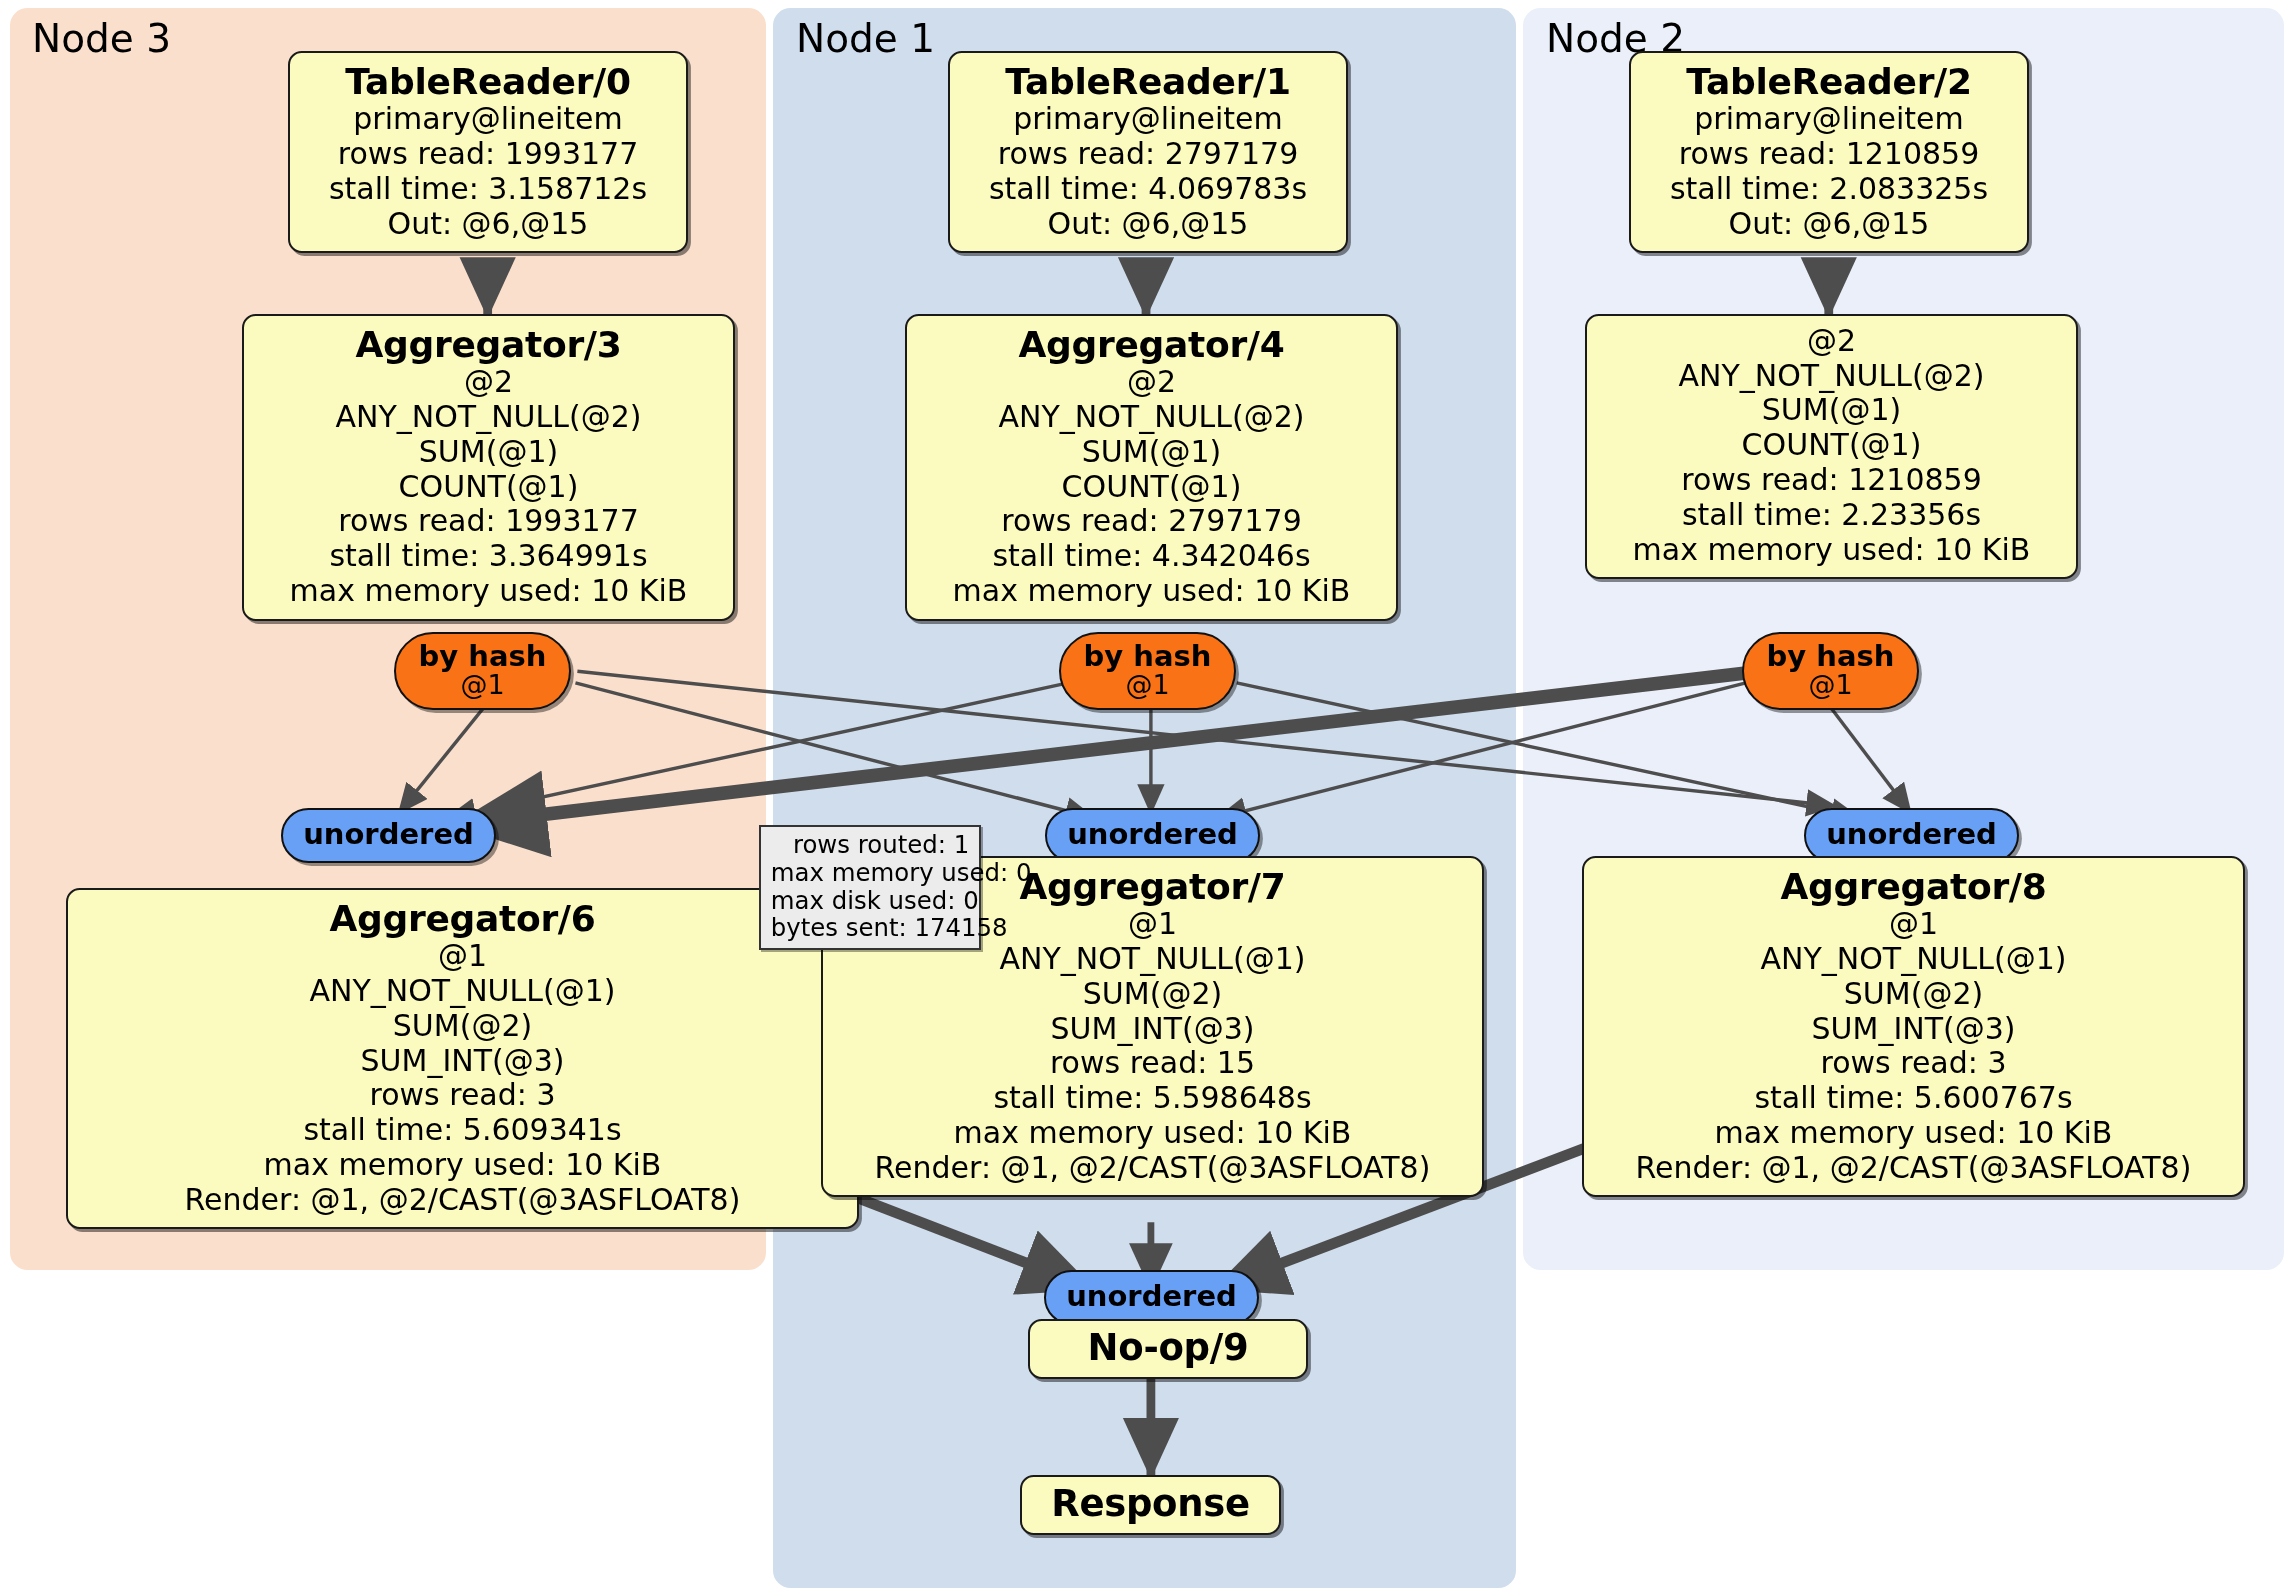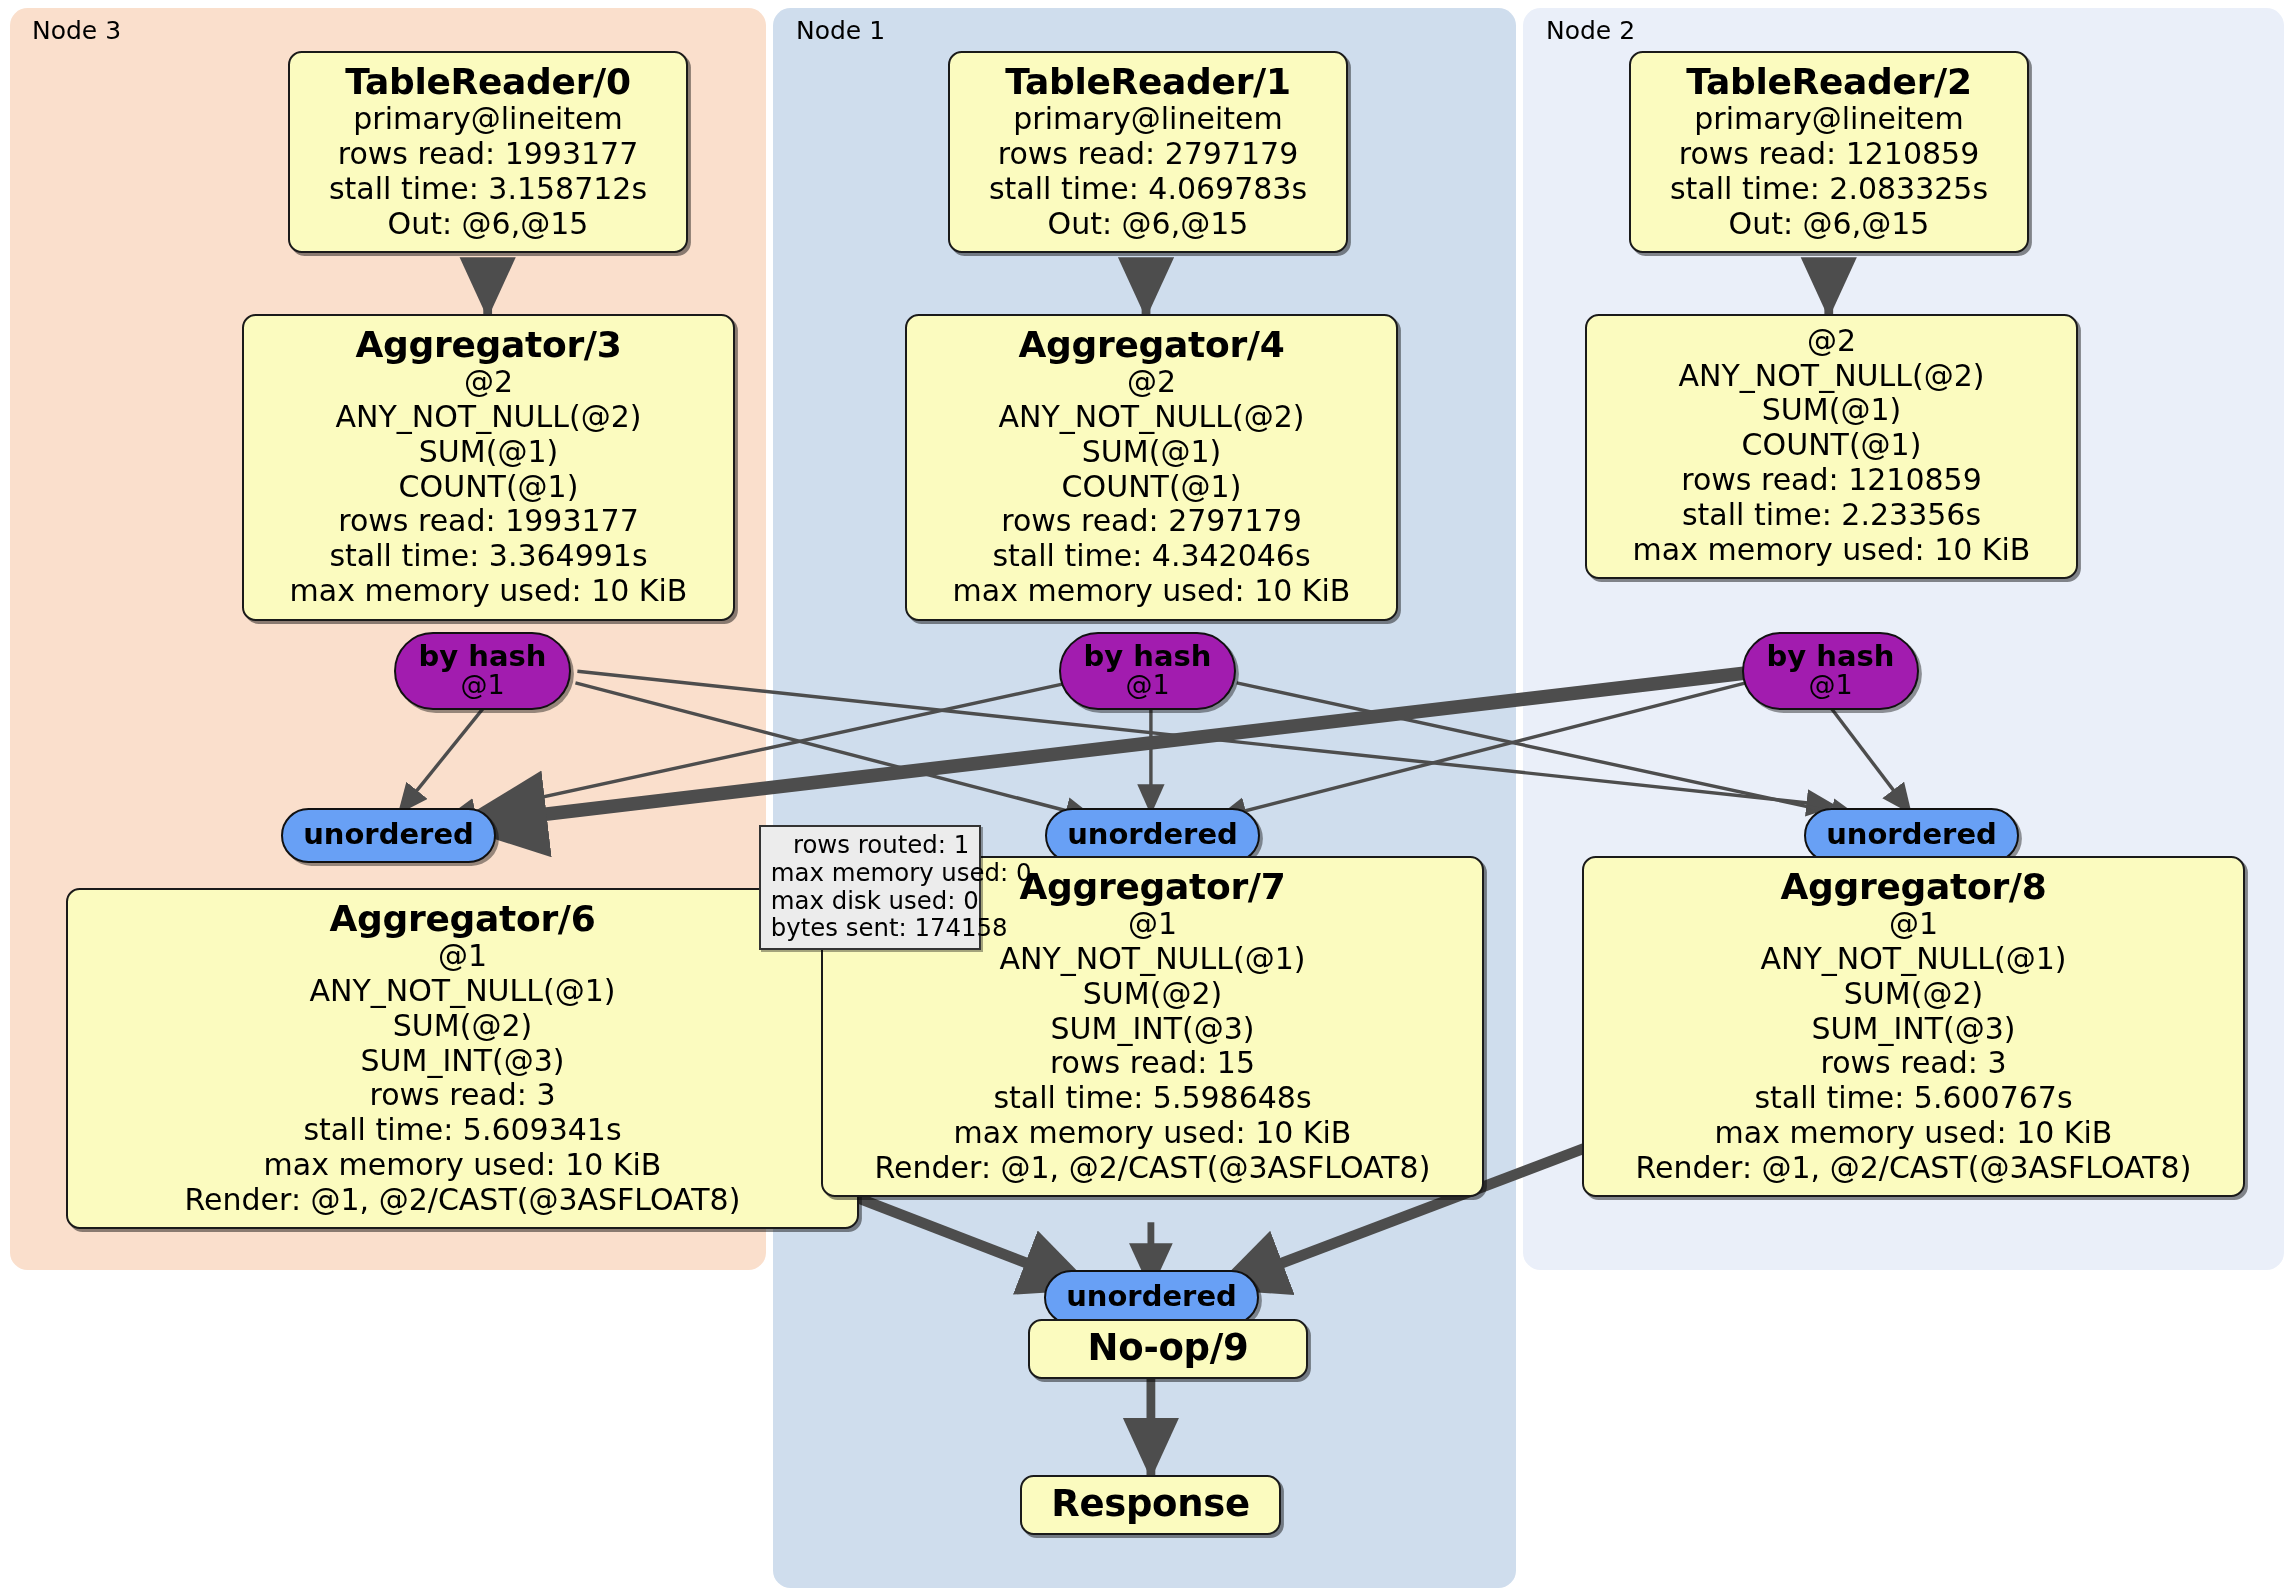--- a/index.html
+++ b/index.html
@@ -14,21 +14,21 @@
   }
   #canvas { position: absolute; inset: 0; }
 
   
   .cluster {
     position: absolute;
     border-radius: 17.6px;
   }
   .cluster-label {
     position: absolute;
-    font-size: 25px;
+    font-size: 39px;
     color: #000;
     white-space: nowrap;
   }
 
   
   svg.edges {
     position: absolute;
     left: 0; top: 0;
     width: 2294px; height: 1596px;
     pointer-events: none;
@@ -70,21 +70,21 @@
     border-radius: 39px;
     box-sizing: border-box;
     text-align: center;
     box-shadow: 2.9px 2.9px 0 rgba(0,0,0,0.4);
     display: flex;
     flex-direction: column;
     justify-content: center;
     align-items: center;
   }
   .pill.router {
-    background: #a21caf;
+    background: #f97316;
     padding: 3.9px 17.6px 5.9px 17.6px;
   }
   .pill.router .rtitle {
     font-weight: bold;
     font-size: 29px;
     line-height: 1.05;
     color: #000;
   }
   .pill.router .rsub {
     font-size: 27px;

